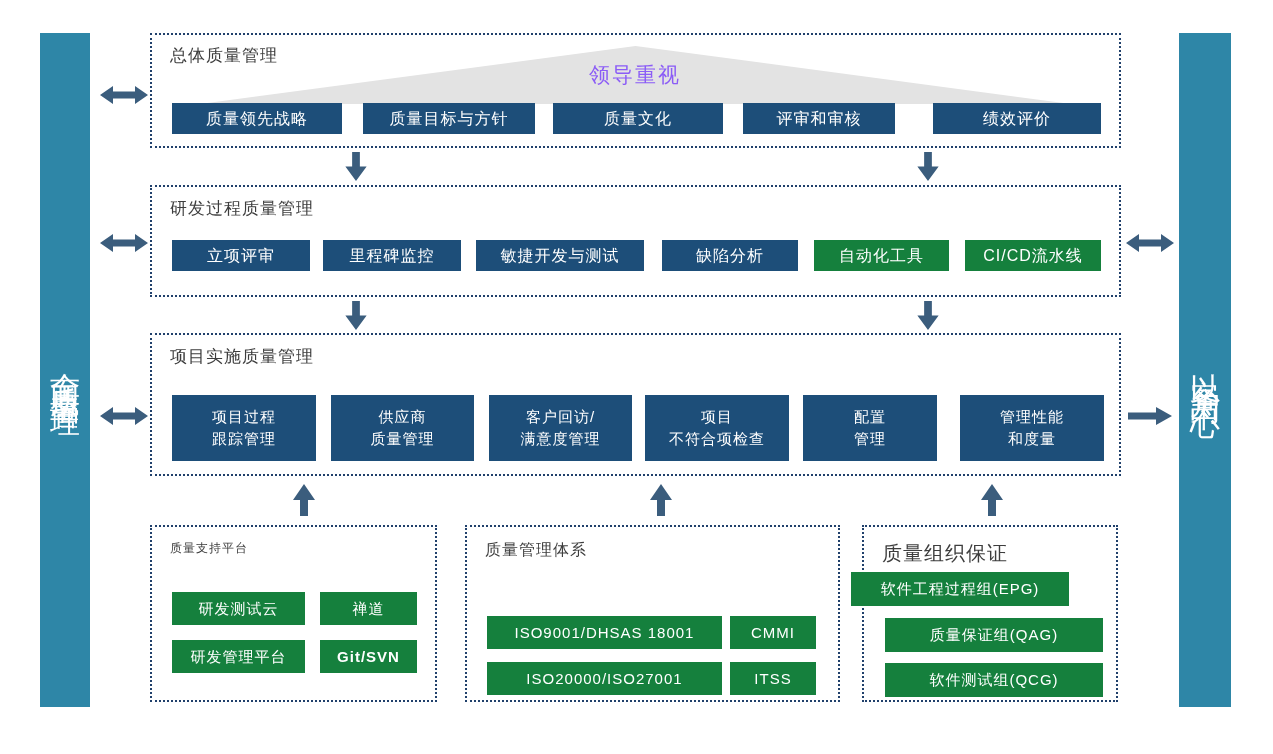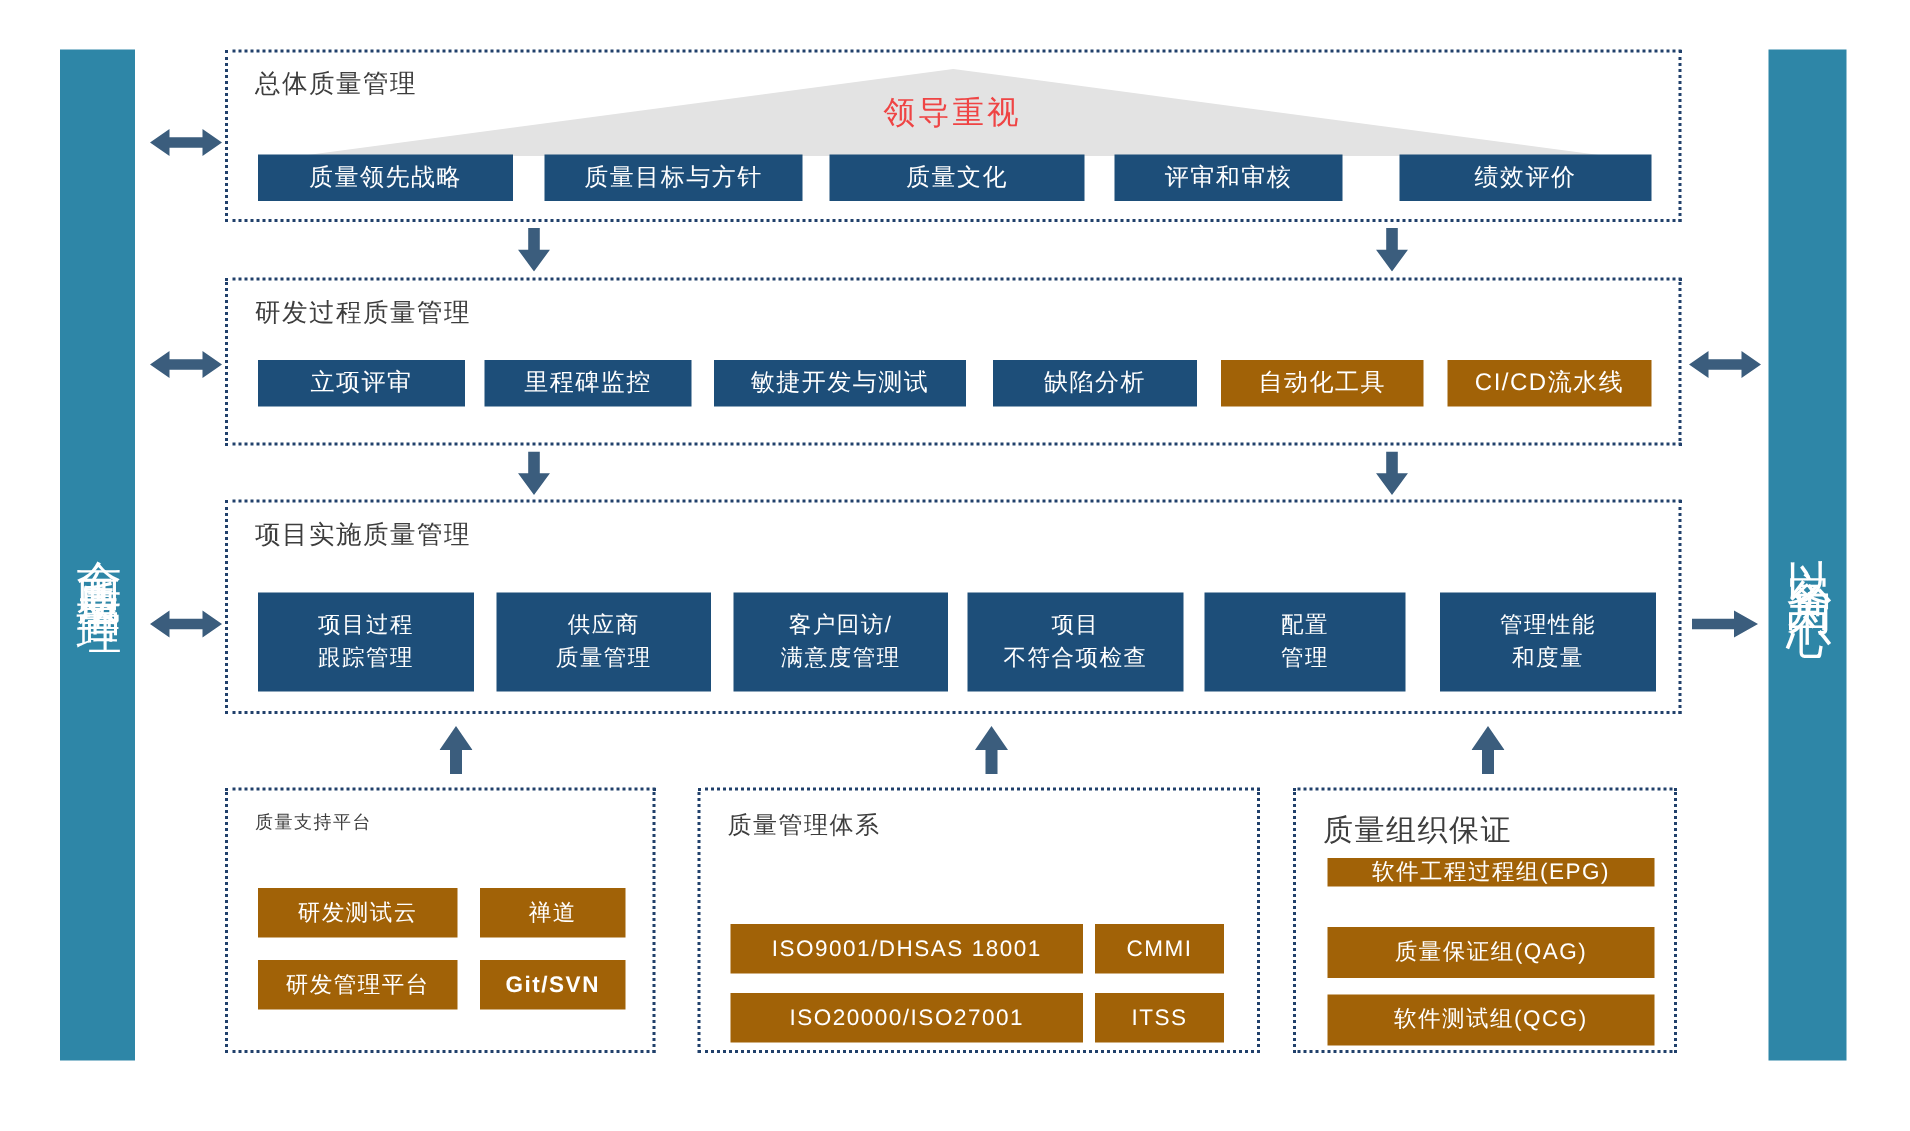--- a/index.html
+++ b/index.html
@@ -37,29 +37,29 @@
     display:flex;align-items:center;justify-content:center;
     color:#ffffff;
     font-size:16px;
     letter-spacing:1px;
     text-align:center;
     box-sizing:border-box;
     white-space:pre-line;
     line-height:1.45;
   }
   .navy{background:#1d4e79;}
-  .teal{background:#a16207;}
+  .teal{background:#15803d;}
   .small-btn{font-size:15px;}
   .bold{font-weight:bold;}
   .triangle{
     background:#e3e3e3;
     clip-path:polygon(0 100%, 50% 0, 100% 100%);
   }
   .lead-text{
-    color:#ef4444;
+    color:#8b5cf6;
     font-size:21px;
     letter-spacing:2px;
     text-align:center;
   }
   .arrow svg{display:block;}
 </style>
 </head>
 <body>
 
 <div id="canvas">
@@ -156,21 +156,21 @@
 
   <div class="abs dotted-box" style="left:465px;top:525px;width:375px;height:177px;"></div>
   <div class="abs section-title" style="left:485px;top:540px;font-size:16px;">质量管理体系</div>
   <div class="abs btn teal small-btn" style="left:487px;top:616px;width:235px;height:33px;">ISO9001/DHSAS 18001</div>
   <div class="abs btn teal small-btn" style="left:730px;top:616px;width:86px;height:33px;">CMMI</div>
   <div class="abs btn teal small-btn" style="left:487px;top:662px;width:235px;height:33px;">ISO20000/ISO27001</div>
   <div class="abs btn teal small-btn" style="left:730px;top:662px;width:86px;height:33px;">ITSS</div>
 
   <div class="abs dotted-box" style="left:862px;top:525px;width:256px;height:177px;"></div>
   <div class="abs section-title" style="left:882px;top:540px;font-size:20px;">质量组织保证</div>
-  <div class="abs btn teal small-btn" style="left:885px;top:572px;width:218px;height:19px;">软件工程过程组(EPG)</div>
+  <div class="abs btn teal small-btn" style="left:851px;top:572px;width:218px;height:34px;">软件工程过程组(EPG)</div>
   <div class="abs btn teal small-btn" style="left:885px;top:618px;width:218px;height:34px;">质量保证组(QAG)</div>
   <div class="abs btn teal small-btn" style="left:885px;top:663px;width:218px;height:34px;">软件测试组(QCG)</div>
 
   <div class="abs arrow" style="left:100px;top:84px;">
     <svg width="48" height="22" viewBox="0 0 48 22">
         <polygon points="0,11 13,2 13,7.5 35,7.5 35,2 48,11 35,20 35,14.5 13,14.5 13,20" fill="#3b5d7d"></polygon>
       </svg>
   </div>
   <div class="abs arrow" style="left:100px;top:232px;">
     <svg width="48" height="22" viewBox="0 0 48 22">

